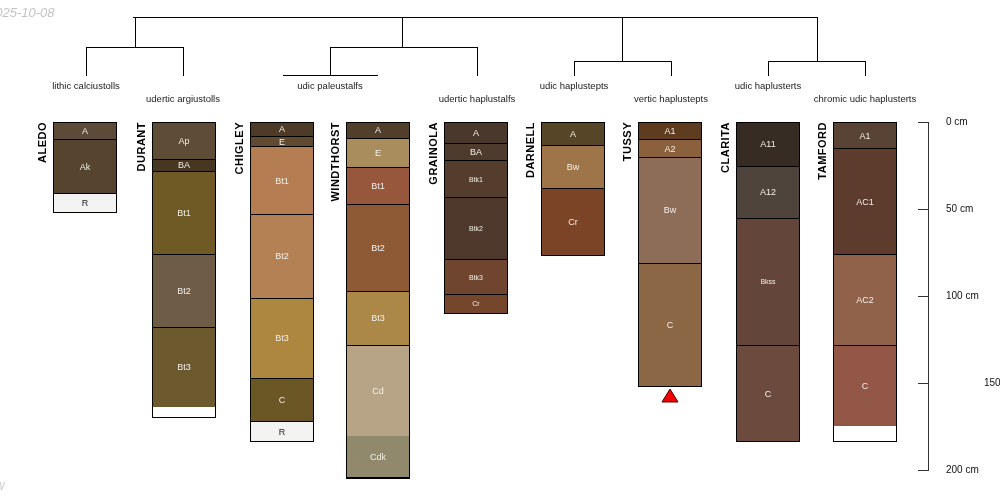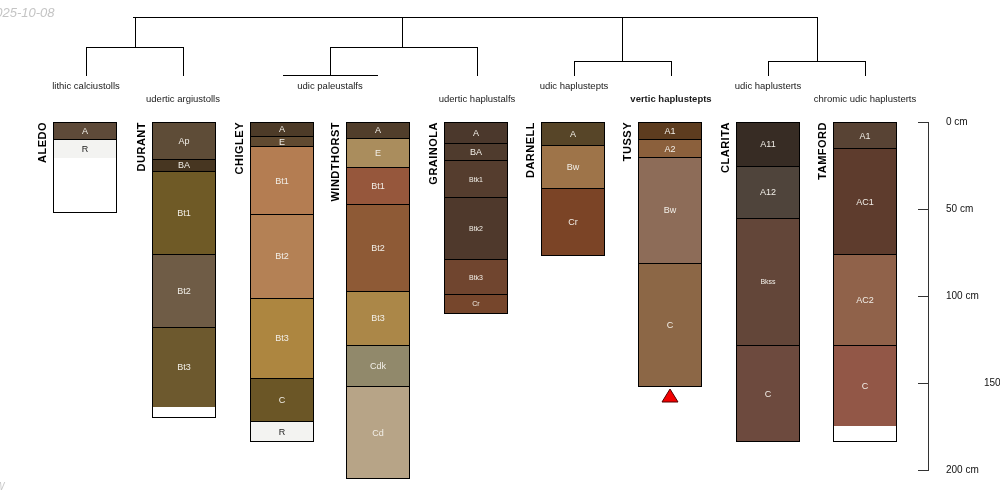--- a/index.html
+++ b/index.html
@@ -44,30 +44,33 @@
       <div class="tree-line" style="left: 768px; top: 61px; width: 97px; height: 1px; background: rgb(0, 0, 0);"></div>
       <div class="tree-line" style="left: 768px; top: 61px; width: 1px; height: 15px; background: rgb(0, 0, 0);"></div>
       <div class="tree-line" style="left: 865px; top: 61px; width: 1px; height: 15px; background: rgb(0, 0, 0);"></div>
     </div>
   <div id="taxa-layer">
       <div class="taxon-label" style="left: 86px; top: 80px;">lithic calciustolls</div>
       <div class="taxon-label" style="left: 183px; top: 93px;">udertic argiustolls</div>
       <div class="taxon-label" style="left: 330px; top: 80px;">udic paleustalfs</div>
       <div class="taxon-label" style="left: 477px; top: 93px;">udertic haplustalfs</div>
       <div class="taxon-label" style="left: 574px; top: 80px; text-align: right;">udic haplustepts</div>
-      <div class="taxon-label" style="left: 671px; top: 93px; font-weight: bold;">vertic haplustepts</div>
+      <div class="taxon-label" style="left: 671px; top: 93px;">vertic haplustepts</div>
       <div class="taxon-label" style="left: 768px; top: 80px;">udic haplusterts</div>
       <div class="taxon-label" style="left: 865px; top: 93px;">chromic udic haplusterts</div>
     </div>
   <div id="profiles-layer">
       <span class="series-label" style="left: 36px; top: 122px;">ALEDO</span>
       <div class="profile-col" style="left: 53px; top: 122px; width: 64px; height: 91px;">
         <div class="horizon" style="height: 17.4px; background: rgb(94, 74, 57);">
           <span class="horizon-label">A</span>
         </div>
+        <div class="horizon" style="height: 53.94px; background: rgb(87, 68, 46);">
+          <span class="horizon-label">Ak</span>
+        </div>
         <div class="horizon last" style="height: 17.4px; background: rgb(243, 243, 241);">
           <span class="horizon-label dark-text" style="color: rgb(26, 26, 26);">R</span>
         </div>
       </div>
       <span class="series-label" style="left: 135px; top: 122px;">DURANT</span>
       <div class="profile-col" style="left: 152px; top: 122px; width: 64px; height: 296px;">
         <div class="horizon" style="height: 36.54px; background: rgb(94, 76, 55);">
           <span class="horizon-label">Ap</span>
         </div>
         <div class="horizon" style="height: 12.18px; background: rgb(71, 54, 33);">
@@ -117,25 +120,25 @@
         </div>
         <div class="horizon" style="height: 36.54px; background: rgb(150, 87, 60);">
           <span class="horizon-label">Bt1</span>
         </div>
         <div class="horizon" style="height: 87px; background: rgb(142, 90, 54);">
           <span class="horizon-label">Bt2</span>
         </div>
         <div class="horizon" style="height: 53.94px; background: rgb(171, 135, 72);">
           <span class="horizon-label">Bt3</span>
         </div>
+        <div class="horizon last" style="height: 90.48px; background: rgb(183, 164, 135);">
+          <span class="horizon-label">Cd</span>
+        </div>
         <div class="horizon" style="height: 41.76px; background: rgb(145, 137, 107);">
           <span class="horizon-label">Cdk</span>
-        </div>
-        <div class="horizon last" style="height: 90.48px; background: rgb(183, 164, 135);">
-          <span class="horizon-label">Cd</span>
         </div>
       </div>
       <span class="series-label" style="left: 427px; top: 122px;">GRAINOLA</span>
       <div class="profile-col" style="left: 444px; top: 122px; width: 64px; height: 192px;">
         <div class="horizon" style="height: 20.88px; background: rgb(75, 56, 44);">
           <span class="horizon-label">A</span>
         </div>
         <div class="horizon" style="height: 17.4px; background: rgb(79, 59, 45);">
           <span class="horizon-label">BA</span>
         </div>

